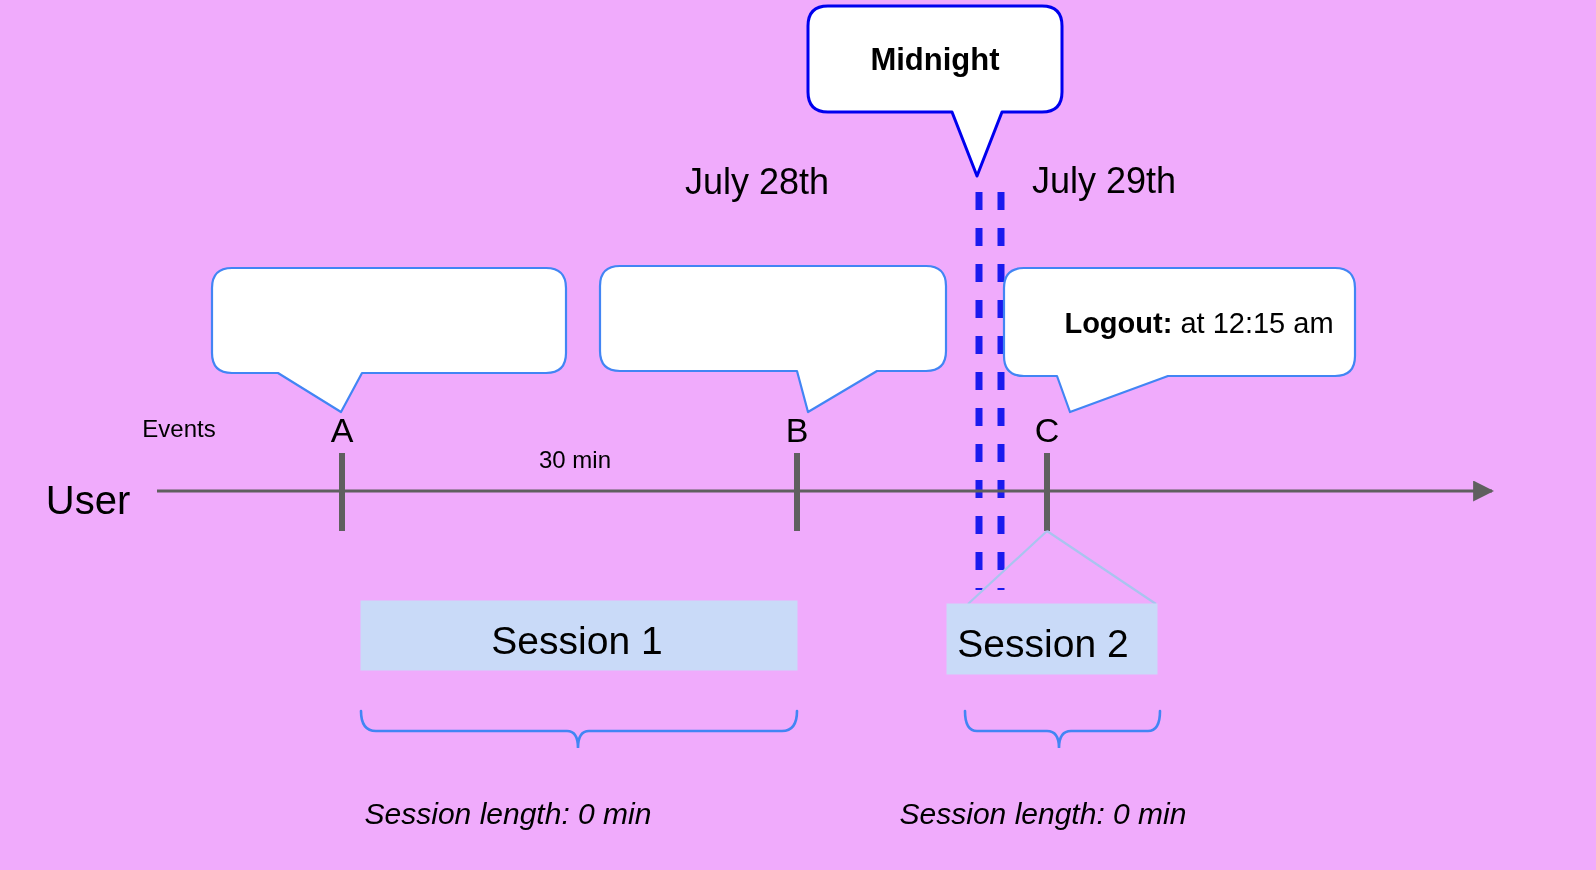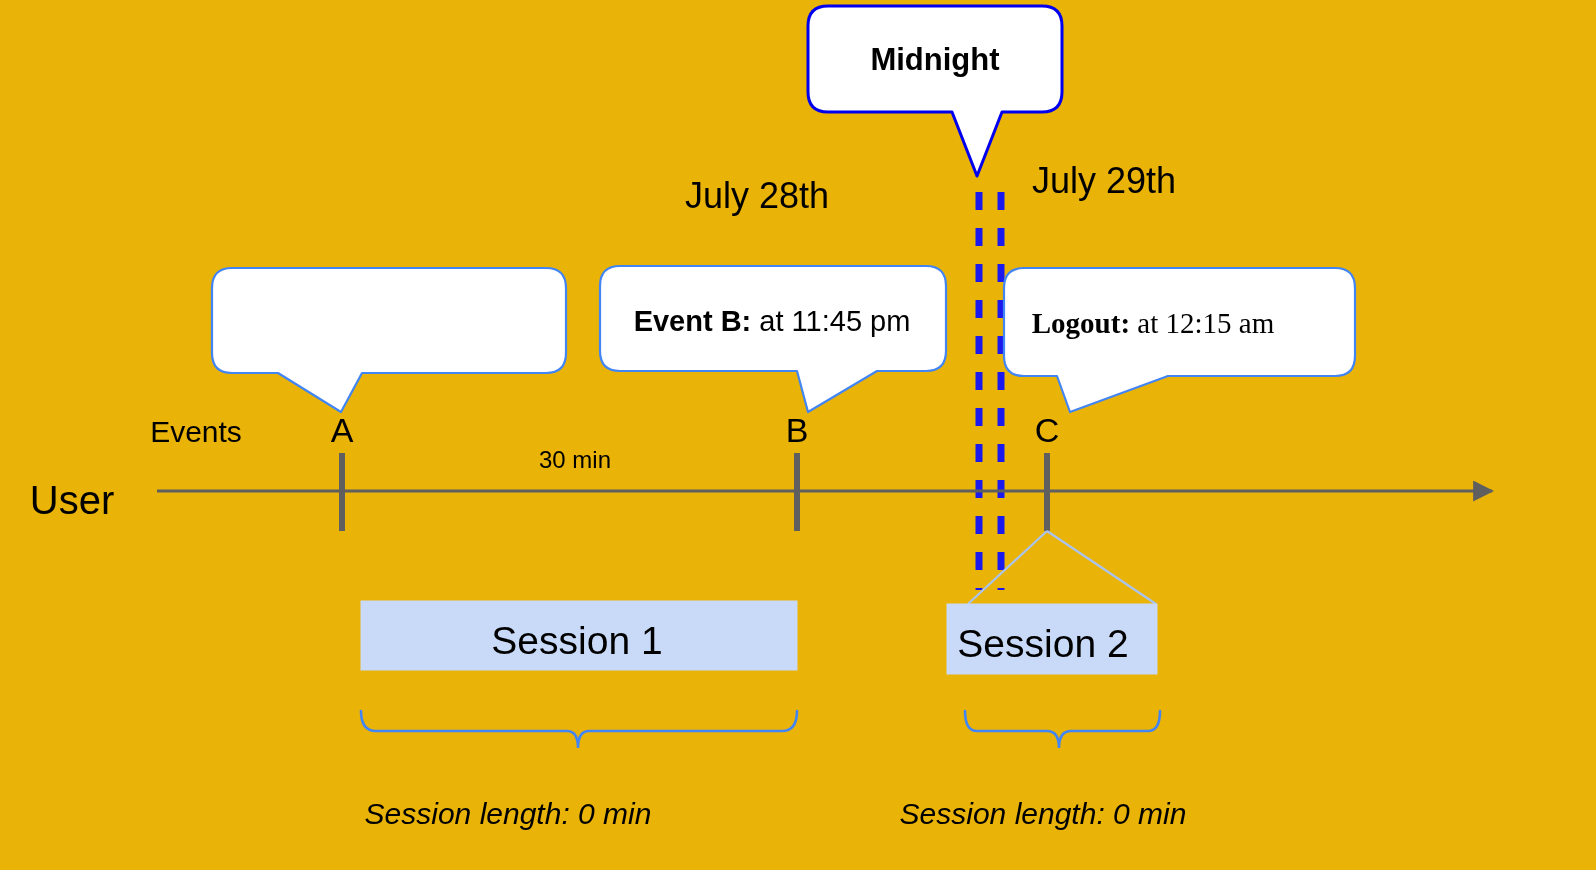--- a/index.html
+++ b/index.html
@@ -9,38 +9,38 @@
     background: #ffffff;
   }
   body {
     font-family: "Liberation Sans", sans-serif;
     color: #000000;
   }
   #stage {
     position: relative;
     width: 1596px;
     height: 870px;
-    background: #eab308;
+    background: #f0abfc;
     overflow: hidden;
   }
   #diagram-svg {
     position: absolute;
     left: 0;
     top: 0;
     width: 1596px;
     height: 870px;
   }
   .lbl {
     position: absolute;
     white-space: nowrap;
     line-height: 1;
   }
   
   .t-user      { font-size: 40px; }
-  .t-events    { font-size: 30px; margin-left: 17px; }
+  .t-events    { font-size: 24px; }
   .t-date      { font-size: 36px; }
   .t-marker    { font-size: 34px; }
   .t-interval  { font-size: 24px; }
   .t-session   { font-size: 39px; }
   .t-length    { font-size: 30px; font-style: italic; }
   .t-callout   { font-size: 29px; }
   .t-midnight  { font-size: 31px; font-weight: bold; }
   .bold        { font-weight: bold; }
   .ctr         { transform: translateX(-50%); }
 </style>
@@ -155,41 +155,38 @@
                L 1047,731
                Q 1059,731 1059,748
                Q 1059,731 1071,731
                L 1148,731
                Q 1160,731 1160,711"></path>
     </g>
   </svg>
 
   <div class="lbl t-midnight ctr" style="left:935px; top:44px;">Midnight</div>
 
-  <div class="lbl t-date ctr" style="left:757px; top:178px;">July 28th</div>
+  <div class="lbl t-date ctr" style="left:757px; top:164px;">July 28th</div>
   <div class="lbl t-date ctr" style="left:1104px; top:163px;">July 29th</div>
 
 
-  <div class="lbl t-callout ctr" style="left:772px; top:307px;">
-    <span class="bold">Event B:</span><span> at 11:45 pm</span>
-  </div>
 
-  <div class="lbl t-callout ctr" style="left:1153px; top:309px;font-family:Liberation Serif, serif;">
+  <div class="lbl t-callout ctr" style="left:1199px; top:309px;">
     <span class="bold">Logout:</span><span> at 12:15 am</span>
   </div>
 
   <div class="lbl t-events ctr" style="left:179px; top:417px;">Events</div>
 
   <div class="lbl t-marker ctr" style="left:342px; top:413px;">A</div>
   <div class="lbl t-marker ctr" style="left:797px; top:413px;">B</div>
   <div class="lbl t-marker ctr" style="left:1047px; top:413px;">C</div>
 
   <div class="lbl t-interval ctr" style="left:575px; top:448px;">30 min</div>
 
-  <div class="lbl t-user ctr" style="left:72px; top:480px;">User</div>
+  <div class="lbl t-user ctr" style="left:88px; top:480px;">User</div>
 
   <div class="lbl t-session ctr" style="left:577px; top:621px;">Session 1</div>
   <div class="lbl t-session ctr" style="left:1043px; top:624px;">Session 2</div>
 
   <div class="lbl t-length ctr" style="left:508px; top:799px;">Session length: 0 min</div>
   <div class="lbl t-length ctr" style="left:1043px; top:799px;">Session length: 0 min</div>
 
 </div>
 
 </body></html>

